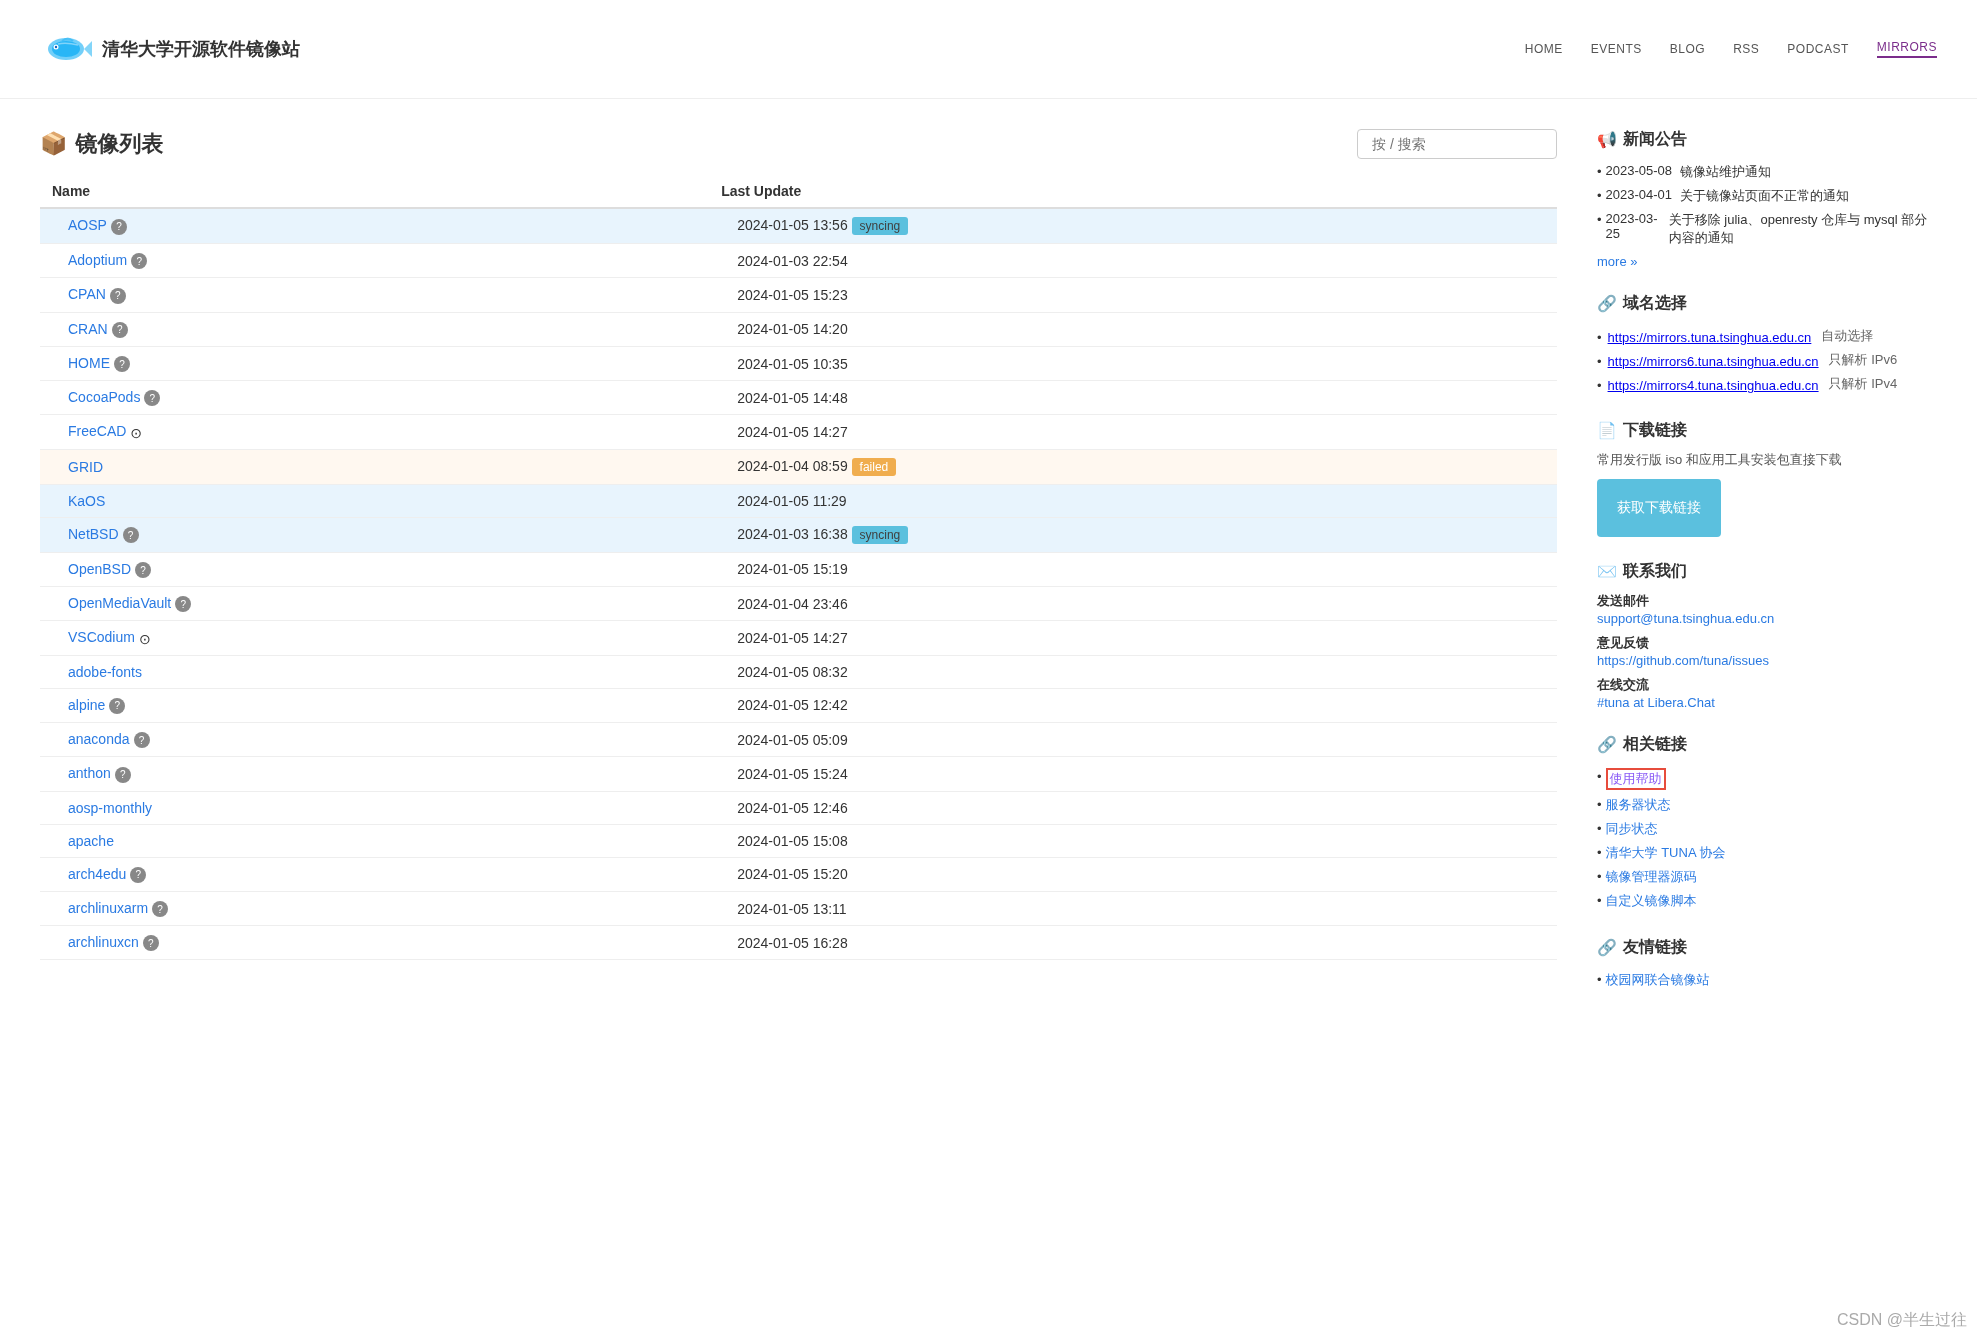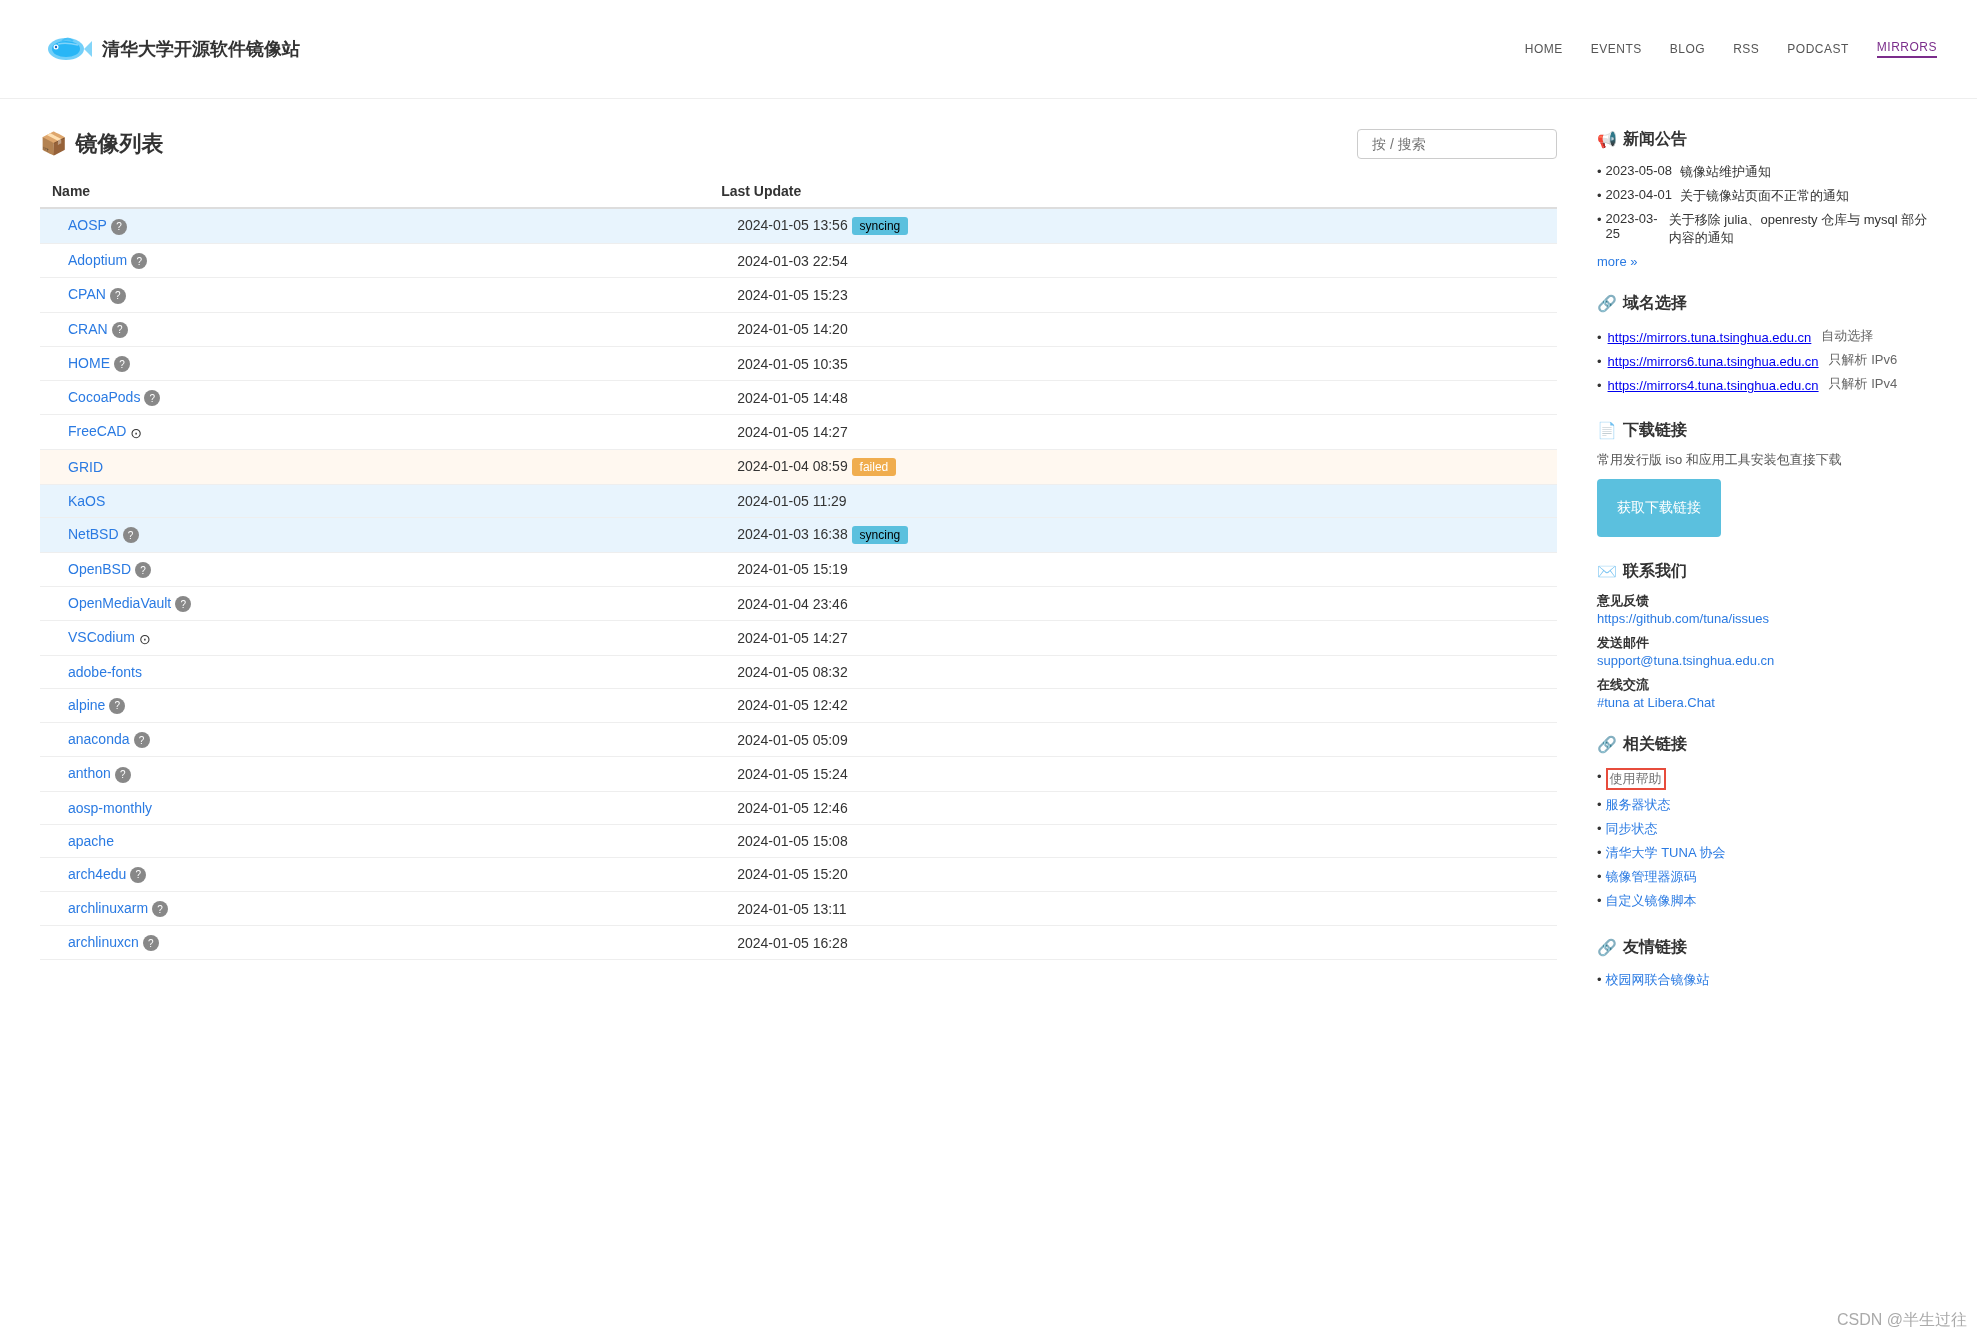--- a/index.html
+++ b/index.html
@@ -32,21 +32,21 @@
     .mirror-table td { padding: 8px 28px; font-size: 14px; }
     .mirror-table tbody tr { border-bottom: 1px solid #eee; }
     .row-syncing { background: #e8f4fd !important; }
     .row-failed { background: #fff8f0 !important; }
 
     .mirror-name-link { color: #2a7ae2; text-decoration: none; }
     .help-icon { display: inline-flex; align-items: center; justify-content: center; width: 16px; height: 16px; border-radius: 50%; background: #888; color: #fff; font-size: 10px; margin-left: 4px; cursor: pointer; vertical-align: middle; }
     .github-icon { display: inline-block; margin-left: 4px; font-size: 14px; vertical-align: middle; color: #333; }
 
     .badge { display: inline-block; padding: 2px 8px; border-radius: 3px; font-size: 12px; font-weight: 500; }
-    .badge-syncing { background: #5bc0de; color: #000000; }
+    .badge-syncing { background: #5bc0de; color: #404040; }
     .badge-failed { background: #f0ad4e; color: #fff; }
 
     
     .section { margin-bottom: 24px; }
     .section-title { font-size: 16px; font-weight: bold; display: flex; align-items: center; gap: 6px; margin-bottom: 10px; }
     .section ul { list-style: none; padding-left: 0; }
     .section ul li { padding: 3px 0; font-size: 13px; color: #333; display: flex; align-items: flex-start; gap: 4px; }
     .section ul li::before { content: "•"; color: #333; flex-shrink: 0; margin-top: 1px; }
     .section ul li a { color: #2a7ae2; text-decoration: none; }
     .more-link { color: #2a7ae2; text-decoration: none; font-size: 13px; display: inline-block; margin-top: 4px; }
@@ -263,41 +263,41 @@
       <p class="dl-desc">常用发行版 iso 和应用工具安装包直接下载</p>
       <button class="btn-download">获取下载链接</button>
     </div>
 
     <div class="section">
       <div class="section-title">
         <span>✉️</span>
         <span>联系我们</span>
       </div>
       <div class="contact-item">
+        <div><span class="contact-label">发送邮件</span></div>
+        <a href="#" class="contact-link">support@tuna.tsinghua.edu.cn</a>
+      </div>
+      <div class="contact-item">
         <div><span class="contact-label">意见反馈</span></div>
         <a href="#" class="contact-link">https://github.com/tuna/issues</a>
-      </div>
-      <div class="contact-item">
-        <div><span class="contact-label">发送邮件</span></div>
-        <a href="#" class="contact-link">support@tuna.tsinghua.edu.cn</a>
       </div>
       <div class="contact-item">
         <div><span class="contact-label">在线交流</span></div>
         <a href="#" class="contact-link">#tuna at Libera.Chat</a>
       </div>
     </div>
 
     <div class="section related-links">
       <div class="section-title">
         <span>🔗</span>
         <span>相关链接</span>
       </div>
       <ul id="related-ul">
           <li>
-            <span class="highlight-box" style="cursor:pointer;color:#737373;border:2px solid #e74c3c;padding:0 2px;">使用帮助</span>
+            <span class="highlight-box" style="cursor:pointer;color:#8b5cf6;border:2px solid #e74c3c;padding:0 2px;">使用帮助</span>
           </li>
           <li>
             <a href="#">服务器状态</a>
           </li>
           <li>
             <a href="#">同步状态</a>
           </li>
           <li>
             <a href="#">清华大学 TUNA 协会</a>
           </li>

